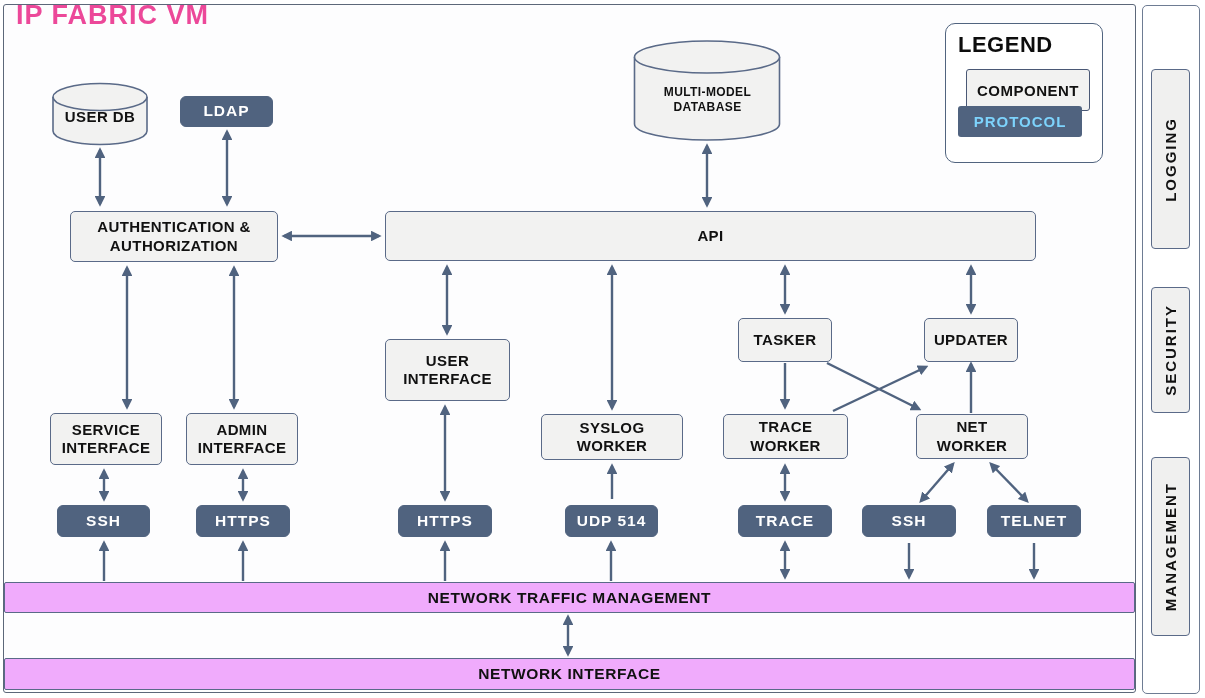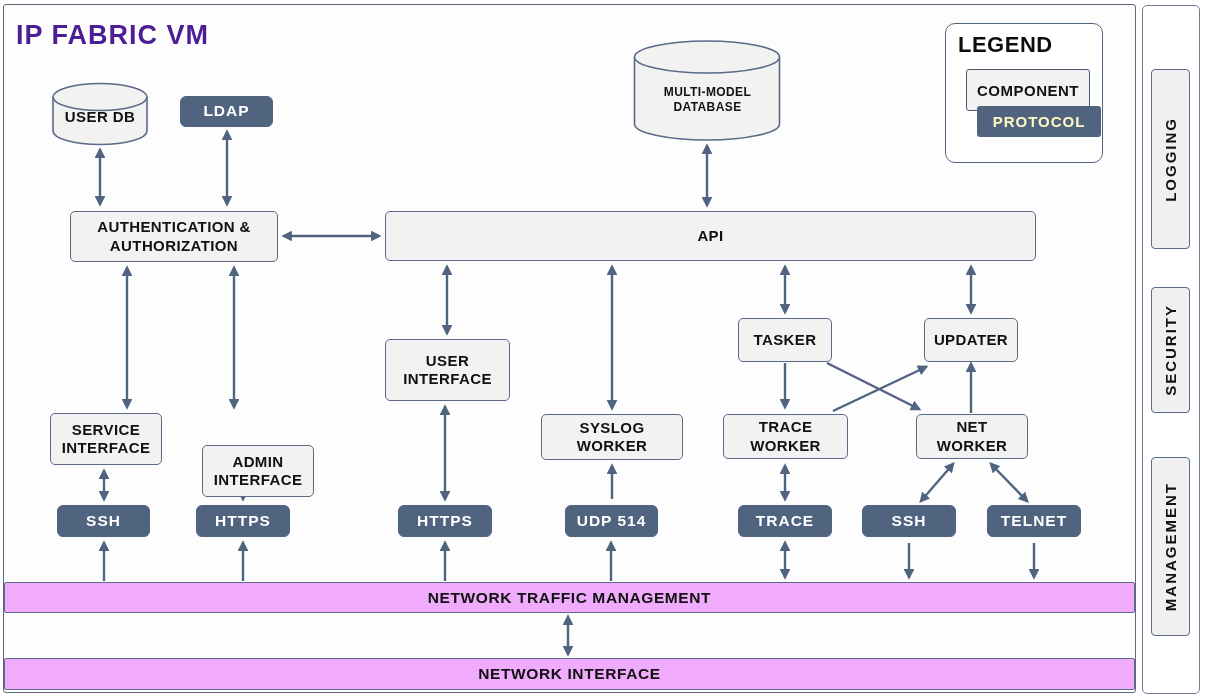--- a/index.html
+++ b/index.html
@@ -6,22 +6,22 @@
   .frame{
     position:relative;width:1205px;height:698px;overflow:hidden;
     background:#fff;font-family:"Liberation Sans",sans-serif;
     -webkit-font-smoothing:antialiased;
   }
   .main-box{
     position:absolute;left:3px;top:4px;width:1133px;height:689px;
     background:#fdfdfe;border:1.5px solid #5c6779;border-radius:3px;box-sizing:border-box;
   }
   .page-title{
-    position:absolute;left:16px;top:20px;font-size:27px;font-weight:700;
-    color:#4c1d95;letter-spacing:1px;text-align:center;
+    position:absolute;left:16px;top:0;font-size:27px;font-weight:700;
+    color:#ec4899;letter-spacing:1px;text-align:center;
   }
   svg.layer{position:absolute;left:0;top:0;pointer-events:none;}
   
   .n{
     position:absolute;box-sizing:border-box;display:flex;align-items:center;justify-content:center;
     text-align:center;font-weight:700;color:#111;background:#f2f2f1;
     border:1.5px solid #5a6a88;border-radius:5px;font-size:15px;line-height:1.22;
     letter-spacing:.4px;white-space:pre-line;
   }
   
@@ -45,23 +45,23 @@
     position:absolute;left:945px;top:23px;width:158px;height:140px;box-sizing:border-box;
     background:#fff;border:1.6px solid #51647f;border-radius:10px;
   }
   .legend-title{position:absolute;left:12px;top:8px;font-size:22px;font-weight:700;color:#0d0d0d;letter-spacing:.5px;}
   .legend-comp{
     position:absolute;left:20px;top:45px;width:124px;height:42px;box-sizing:border-box;
     background:#f2f2f1;border:1.5px solid #4a5875;border-radius:3px;
     display:flex;align-items:center;justify-content:center;font-weight:700;font-size:15px;color:#111;letter-spacing:.5px;
   }
   .legend-proto{
-    position:absolute;left:31px;top:82px;width:124px;height:31px;box-sizing:border-box;
+    position:absolute;left:12px;top:82px;width:124px;height:31px;box-sizing:border-box;
     background:#50637f;border-radius:3px;
-    display:flex;align-items:center;justify-content:center;font-weight:700;font-size:15px;color:#fef9c3;letter-spacing:1px;
+    display:flex;align-items:center;justify-content:center;font-weight:700;font-size:15px;color:#7dd3fc;letter-spacing:1px;
   }
   
   .side-strip{
     position:absolute;left:1142px;top:5px;width:58px;height:689px;box-sizing:border-box;
     background:#fff;border:1.6px solid #6e7c93;border-radius:5px;
   }
   .side-box{
     position:absolute;left:8px;width:39px;box-sizing:border-box;
     background:#f0f0ef;border:1.4px solid #5a6a88;border-radius:4px;
     display:flex;align-items:center;justify-content:center;
@@ -74,21 +74,21 @@
   .sb-security{top:281px;height:126px;}
   .sb-management{top:451px;height:179px;}
 
   
   .auth{left:70px;top:211px;width:208px;height:51px;}
   .api{left:385px;top:211px;width:651px;height:50px;}
   .ui{left:385px;top:339px;width:125px;height:62px;}
   .tasker{left:738px;top:318px;width:94px;height:44px;}
   .updater{left:924px;top:318px;width:94px;height:44px;}
   .service{left:50px;top:413px;width:112px;height:52px;}
-  .admin{left:202px;top:413px;width:112px;height:52px;margin-top:32px;}
+  .admin{left:186px;top:413px;width:112px;height:52px;}
   .syslog{left:541px;top:414px;width:142px;height:46px;}
   .trace{left:723px;top:414px;width:125px;height:45px;}
   .networker{left:916px;top:414px;width:112px;height:45px;}
   .ldap{left:180px;top:96px;width:93px;height:31px;}
   .ssh-svc{left:57px;top:505px;width:93px;height:32px;}
   .https-adm{left:196px;top:505px;width:94px;height:32px;}
   .https-ui{left:398px;top:505px;width:94px;height:32px;}
   .udp{left:565px;top:505px;width:93px;height:32px;}
   .icmp{left:738px;top:505px;width:94px;height:32px;}
   .ssh-net{left:862px;top:505px;width:94px;height:32px;}

